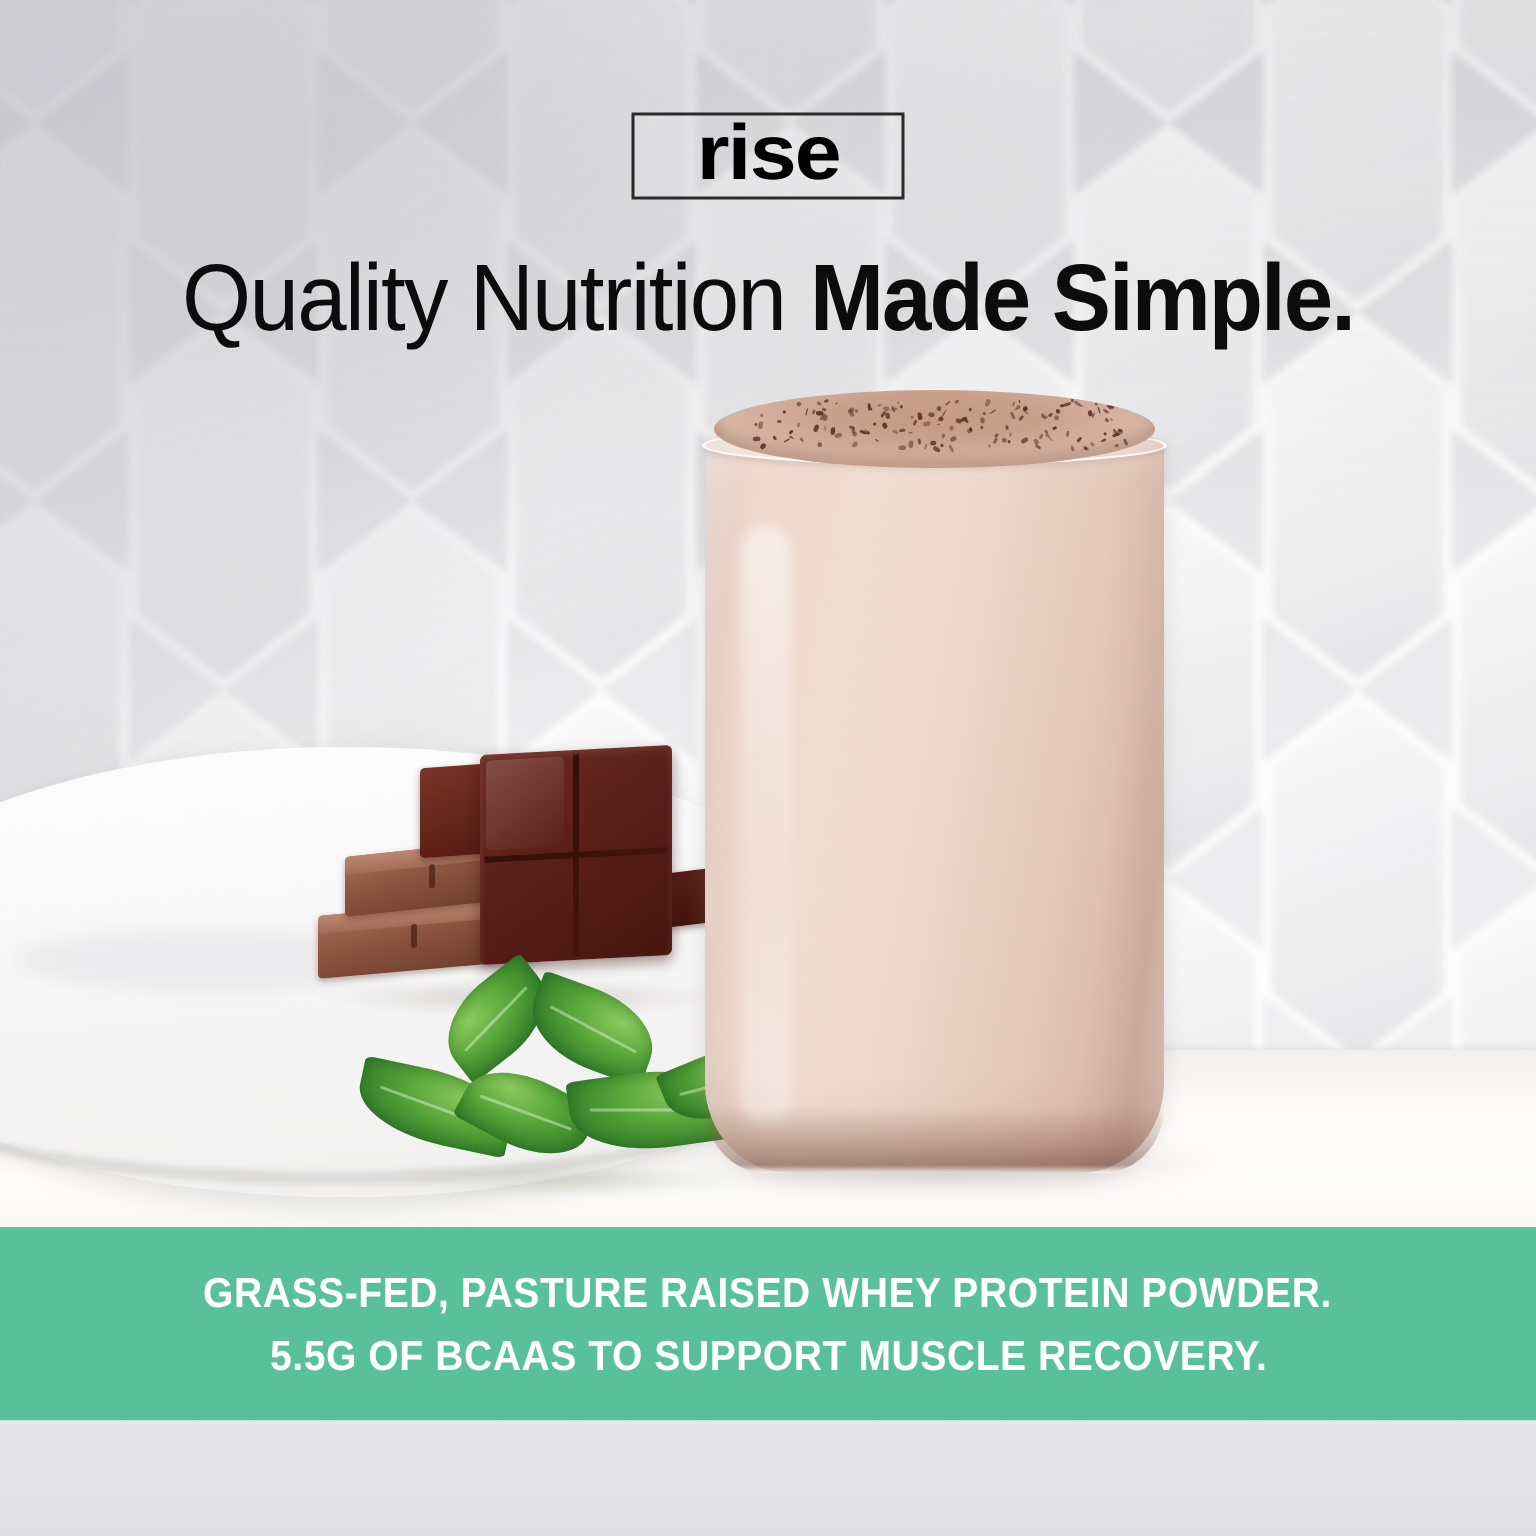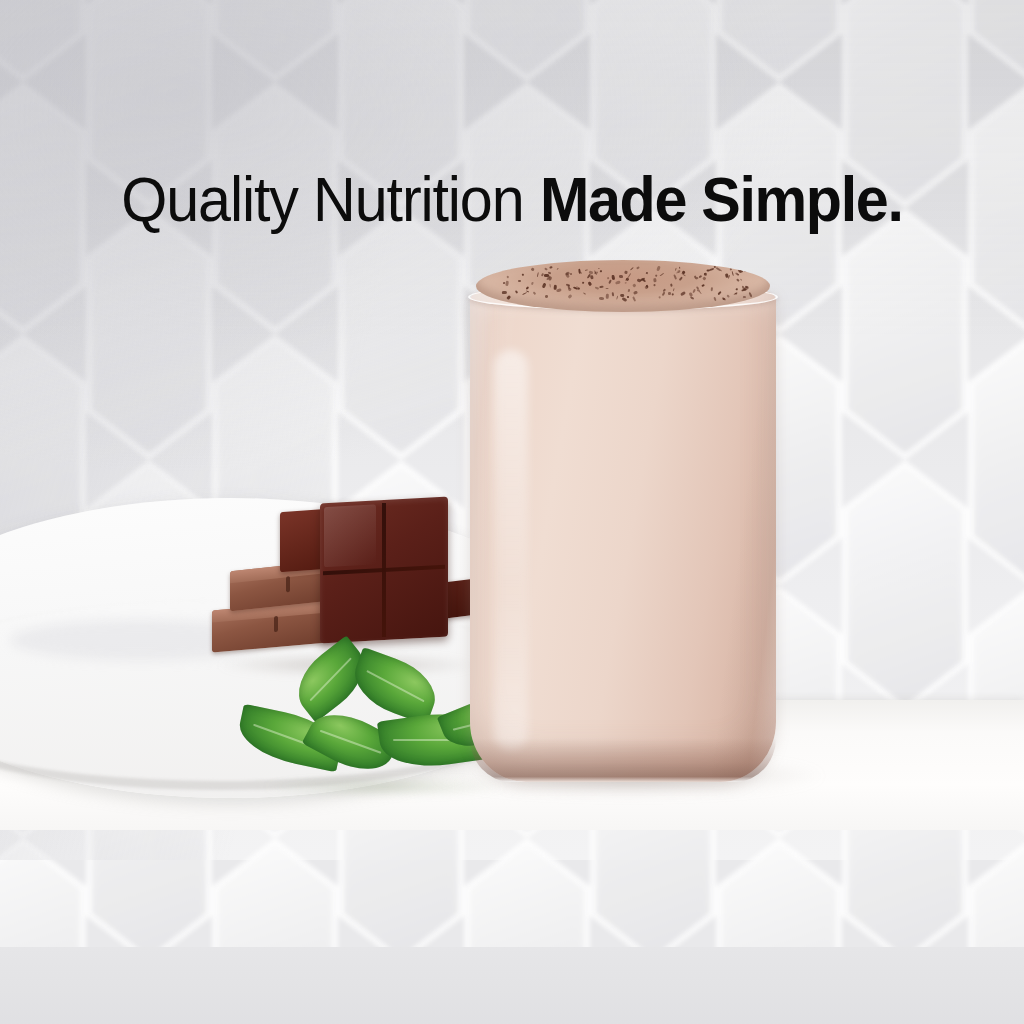--- a/index.html
+++ b/index.html
@@ -568,21 +568,28 @@
           <i class="sp" style="left: 79.255%; top: 18.1227%; width: 5.1px; height: 1.5px; transform: rotate(160deg); opacity: 0.82;"></i>
           <i class="sp" style="left: 53.865%; top: 58.871%; width: 3.5px; height: 3.1px; transform: rotate(159deg); opacity: 0.64;"></i>
           <i class="sp" style="left: 27.5453%; top: 16.2238%; width: 1.5px; height: 1.3px; transform: rotate(142deg); opacity: 0.6;"></i>
           <i class="sp" style="left: 69.0301%; top: 33.7991%; width: 4px; height: 1.6px; transform: rotate(132deg); opacity: 0.75;"></i>
           <i class="sp" style="left: 88.204%; top: 24.4509%; width: 3.9px; height: 2.1px; transform: rotate(40deg); opacity: 0.46;"></i>
           <i class="sp" style="left: 90.388%; top: 55.4862%; width: 4.5px; height: 1.9px; transform: rotate(164deg); opacity: 0.87;"></i>
         </div>
     </div>
   </div>
 
+  <div class="logo-box">
+    <span class="logo-text">rise</span>
+  </div>
 
   <div class="headline">
     <span class="light">Quality Nutrition</span><span> </span><span class="bold">Made Simple.</span>
   </div>
 
+  <div class="banner">
+    <div class="banner-line">GRASS-FED, PASTURE RAISED WHEY PROTEIN POWDER.</div>
+    <div class="banner-line">5.5G OF BCAAS TO SUPPORT MUSCLE RECOVERY.</div>
+  </div>
 
   <div class="footer-strip"></div>
 
 </div>
 
 </body></html>

